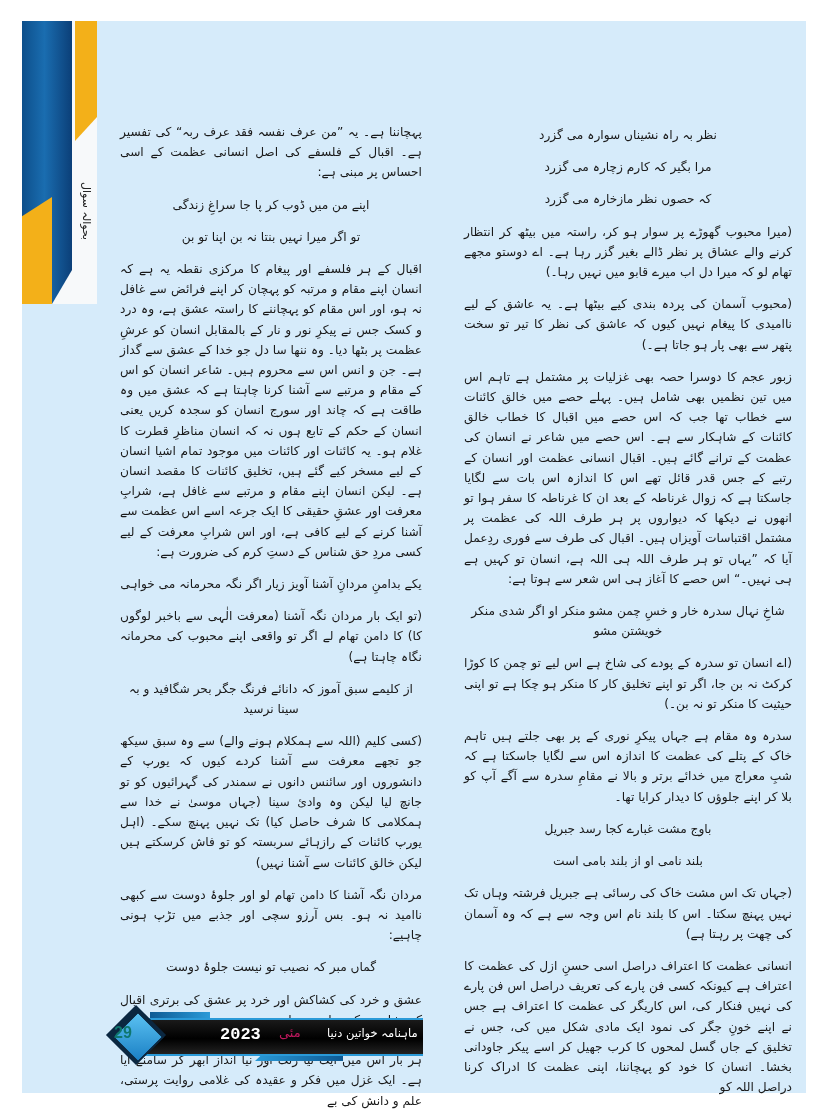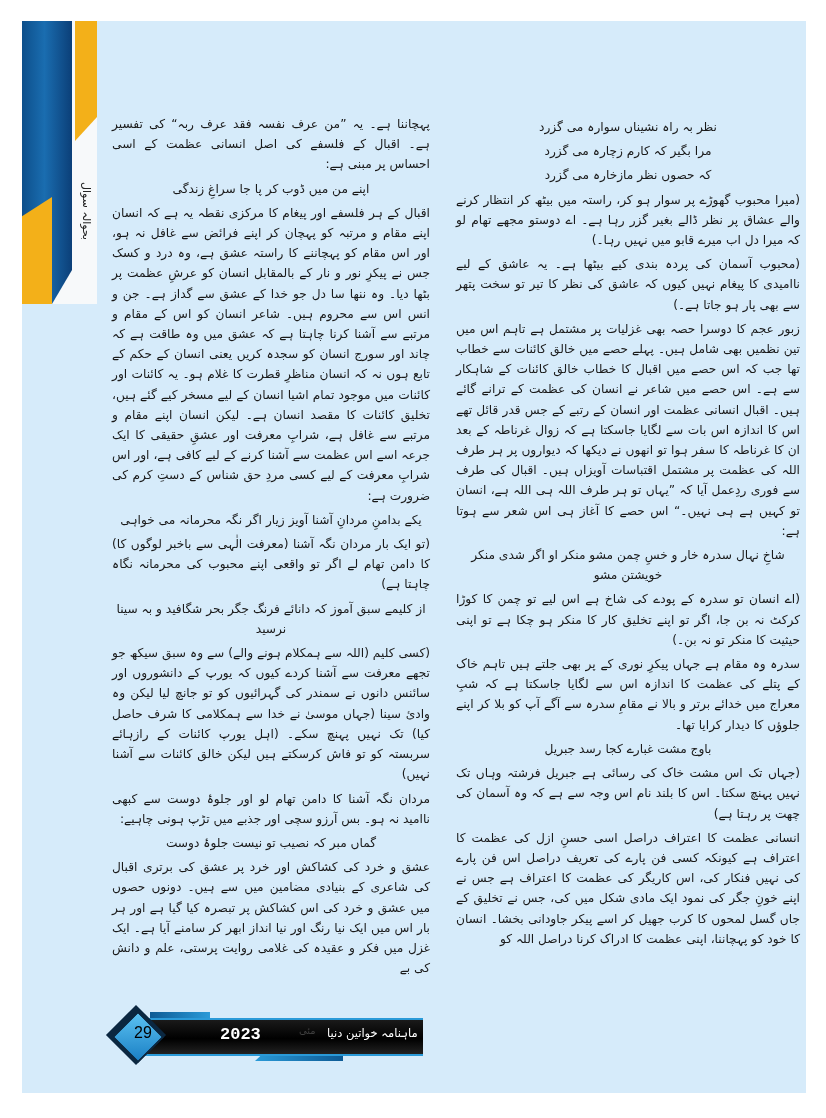--- a/index.html
+++ b/index.html
@@ -33,21 +33,21 @@
     writing-mode: vertical-rl; font-size:11px; color:#222; direction:rtl;
     display:flex; align-items:center; justify-content:center;
   }
   .col {
     position:absolute; top:110px; direction:rtl; text-align:justify;
     font-family: "DejaVu Sans", sans-serif; font-size:12.2px; line-height:20.2px;
     color:#1a1a1a;
   }
   .col.right { left:452px; width:352px; top:113px; }
   .col.left  { left:108px; width:326px; }
-  .col p { margin:4px; text-align-last:right; }
+  .col p { margin:12px; text-align-last:right; }
   .col .verse { text-align:center; text-align-last:center; font-size:12.2px; }
   .footer { position:absolute; left:105px; top:1012px; width:318px; height:50px; }
   .footer .bar {
     position:absolute; left:40px; top:6px; width:278px; height:34px;
     background:linear-gradient(180deg,#1a1a1a 0%, #000 55%, #222 100%);
     border-top:2px solid #2a9ad8; border-bottom:2px solid #2a9ad8;
   }
   .footer .underline {
     position:absolute; left:150px; top:44px; width:88px; height:5px;
     background:linear-gradient(90deg,#2a9ad8,#0d5a94);
@@ -61,29 +61,29 @@
     position:absolute; left:6px; top:-2px; width:50px; height:50px;
     transform:rotate(45deg) scale(0.85); background:#0b2740;
   }
   .footer .diamond {
     position:absolute; left:10px; top:2px; width:42px; height:42px;
     transform:rotate(45deg) scale(0.8);
     background:linear-gradient(135deg,#5bc2f2,#1a7fc4);
     border:2px solid #0b2740;
   }
   .footer .page-num {
-    position:absolute; left:20px; top:12px; width:36px; text-align:center;
-    color:#000000; font-weight:normal; font-size:16px; font-family:"Liberation Sans", sans-serif;
+    position:absolute; left:0; top:12px; width:36px; text-align:center;
+    color:#0f766e; font-weight:bold; font-size:16px; font-family:"Liberation Sans", sans-serif;
   }
   .footer .year {
     position:absolute; left:115px; top:13px; color:#fff; font-weight:bold;
     font-size:17px; font-family:Liberation Mono, monospace;
   }
   .footer .month {
-    position:absolute; left:194px; top:13px; color:#404040; font-size:10px; direction:rtl;
+    position:absolute; left:174px; top:13px; color:#be185d; font-size:13px; direction:rtl;
   }
   .footer .mag {
     position:absolute; left:222px; top:14px; color:#fff; font-size:11.5px; direction:rtl; white-space:nowrap;
   }
 </style>
 </head>
 <body>
 
 <div class="panel"></div>
 
@@ -99,26 +99,28 @@
     <p class="verse">نظر بہ راہ نشیناں سوارہ می گزرد</p>
     <p class="verse">مرا بگیر کہ کارم زچارہ می گزرد</p>
     <p class="verse">کہ حصوں نظر مازخارہ می گزرد</p>
     <p class="para">(میرا محبوب گھوڑے پر سوار ہو کر، راستہ میں بیٹھ کر انتظار کرنے والے عشاق پر نظر ڈالے بغیر گزر رہا ہے۔ اے دوستو مجھے تھام لو کہ میرا دل اب میرے قابو میں نہیں رہا۔)</p>
     <p class="para">(محبوب آسمان کی پردہ بندی کیے بیٹھا ہے۔ یہ عاشق کے لیے ناامیدی کا پیغام نہیں کیوں کہ عاشق کی نظر کا تیر تو سخت پتھر سے بھی پار ہو جاتا ہے۔)</p>
     <p class="para">زبور عجم کا دوسرا حصہ بھی غزلیات پر مشتمل ہے تاہم اس میں تین نظمیں بھی شامل ہیں۔ پہلے حصے میں خالق کائنات سے خطاب تھا جب کہ اس حصے میں اقبال کا خطاب خالق کائنات کے شاہکار سے ہے۔ اس حصے میں شاعر نے انسان کی عظمت کے ترانے گائے ہیں۔ اقبال انسانی عظمت اور انسان کے رتبے کے جس قدر قائل تھے اس کا اندازہ اس بات سے لگایا جاسکتا ہے کہ زوال غرناطہ کے بعد ان کا غرناطہ کا سفر ہوا تو انھوں نے دیکھا کہ دیواروں پر ہر طرف اللہ کی عظمت پر مشتمل اقتباسات آویزاں ہیں۔ اقبال کی طرف سے فوری ردِعمل آیا کہ ”یہاں تو ہر طرف اللہ ہی اللہ ہے، انسان تو کہیں ہے ہی نہیں۔“ اس حصے کا آغاز ہی اس شعر سے ہوتا ہے:</p>
     <p class="verse">شاخِ نہال سدرہ خار و خسِ چمن مشو     منکر او اگر شدی منکر خویشتن مشو</p>
     <p class="para">(اے انسان تو سدرہ کے پودے کی شاخ ہے اس لیے تو چمن کا کوڑا کرکٹ نہ بن جا، اگر تو اپنے تخلیق کار کا منکر ہو چکا ہے تو اپنی حیثیت کا منکر تو نہ بن۔)</p>
     <p class="para">سدرہ وہ مقام ہے جہاں پیکرِ نوری کے پر بھی جلتے ہیں تاہم خاک کے پتلے کی عظمت کا اندازہ اس سے لگایا جاسکتا ہے کہ شبِ معراج میں خدائے برتر و بالا نے مقامِ سدرہ سے آگے آپ کو بلا کر اپنے جلوؤں کا دیدار کرایا تھا۔</p>
     <p class="verse">باوج مشت غبارے کجا رسد جبریل</p>
+    <p class="verse">بلند نامی او از بلند بامی است</p>
     <p class="para">(جہاں تک اس مشت خاک کی رسائی ہے جبریل فرشتہ وہاں تک نہیں پہنچ سکتا۔ اس کا بلند نام اس وجہ سے ہے کہ وہ آسمان کی چھت پر رہتا ہے)</p>
     <p class="para">انسانی عظمت کا اعتراف دراصل اسی حسنِ ازل کی عظمت کا اعتراف ہے کیونکہ کسی فن پارے کی تعریف دراصل اس فن پارے کی نہیں فنکار کی، اس کاریگر کی عظمت کا اعتراف ہے جس نے اپنے خونِ جگر کی نمود ایک مادی شکل میں کی، جس نے تخلیق کے جاں گسل لمحوں کا کرب جھیل کر اسے پیکر جاودانی بخشا۔ انسان کا خود کو پہچاننا، اپنی عظمت کا ادراک کرنا دراصل اللہ کو</p>
   </div>
 <div class="col left" id="col-left">
     <p class="para">پہچاننا ہے۔ یہ ”من عرف نفسہ فقد عرف ربہ“ کی تفسیر ہے۔ اقبال کے فلسفے کی اصل انسانی عظمت کے اسی احساس پر مبنی ہے:</p>
     <p class="verse">اپنے من میں ڈوب کر پا جا سراغِ زندگی</p>
+    <p class="verse">تو اگر میرا نہیں بنتا نہ بن اپنا تو بن</p>
     <p class="para">اقبال کے ہر فلسفے اور پیغام کا مرکزی نقطہ یہ ہے کہ انسان اپنے مقام و مرتبہ کو پہچان کر اپنے فرائض سے غافل نہ ہو، اور اس مقام کو پہچاننے کا راستہ عشق ہے، وہ درد و کسک جس نے پیکرِ نور و نار کے بالمقابل انسان کو عرشِ عظمت پر بٹھا دیا۔ وہ ننھا سا دل جو خدا کے عشق سے گداز ہے۔ جن و انس اس سے محروم ہیں۔ شاعر انسان کو اس کے مقام و مرتبے سے آشنا کرنا چاہتا ہے کہ عشق میں وہ طاقت ہے کہ چاند اور سورج انسان کو سجدہ کریں یعنی انسان کے حکم کے تابع ہوں نہ کہ انسان مناظرِ قطرت کا غلام ہو۔ یہ کائنات اور کائنات میں موجود تمام اشیا انسان کے لیے مسخر کیے گئے ہیں، تخلیق کائنات کا مقصد انسان ہے۔ لیکن انسان اپنے مقام و مرتبے سے غافل ہے، شرابِ معرفت اور عشقِ حقیقی کا ایک جرعہ اسے اس عظمت سے آشنا کرنے کے لیے کافی ہے، اور اس شرابِ معرفت کے لیے کسی مردِ حق شناس کے دستِ کرم کی ضرورت ہے:</p>
     <p class="verse">یکے بدامنِ مردانِ آشنا آویز     زیار اگر نگہ محرمانہ می خواہی</p>
     <p class="para">(تو ایک بار مردان نگہ آشنا (معرفت الٰہی سے باخبر لوگوں کا) کا دامن تھام لے اگر تو واقعی اپنے محبوب کی محرمانہ نگاہ چاہتا ہے)</p>
     <p class="verse">از کلیمے سبق آموز کہ دانائے فرنگ     جگر بحر شگافید و بہ سینا نرسید</p>
     <p class="para">(کسی کلیم (اللہ سے ہمکلام ہونے والے) سے وہ سبق سیکھ جو تجھے معرفت سے آشنا کردے کیوں کہ یورپ کے دانشوروں اور سائنس دانوں نے سمندر کی گہرائیوں کو تو جانچ لیا لیکن وہ وادیٔ سینا (جہاں موسیٰ نے خدا سے ہمکلامی کا شرف حاصل کیا) تک نہیں پہنچ سکے۔ (اہل یورپ کائنات کے رازہائے سربستہ کو تو فاش کرسکتے ہیں لیکن خالق کائنات سے آشنا نہیں)</p>
     <p class="para">مردان نگہ آشنا کا دامن تھام لو اور جلوۂ دوست سے کبھی ناامید نہ ہو۔ بس آرزو سچی اور جذبے میں تڑپ ہونی چاہیے:</p>
     <p class="verse">گماں مبر کہ نصیب تو نیست جلوۂ دوست</p>
     <p class="para">عشق و خرد کی کشاکش اور خرد پر عشق کی برتری اقبال کی شاعری کے بنیادی مضامین میں سے ہیں۔ دونوں حصوں میں عشق و خرد کی اس کشاکش پر تبصرہ کیا گیا ہے اور ہر بار اس میں ایک نیا رنگ اور نیا انداز ابھر کر سامنے آیا ہے۔ ایک غزل میں فکر و عقیدہ کی غلامی روایت پرستی، علم و دانش کی بے</p>
   </div>
 

